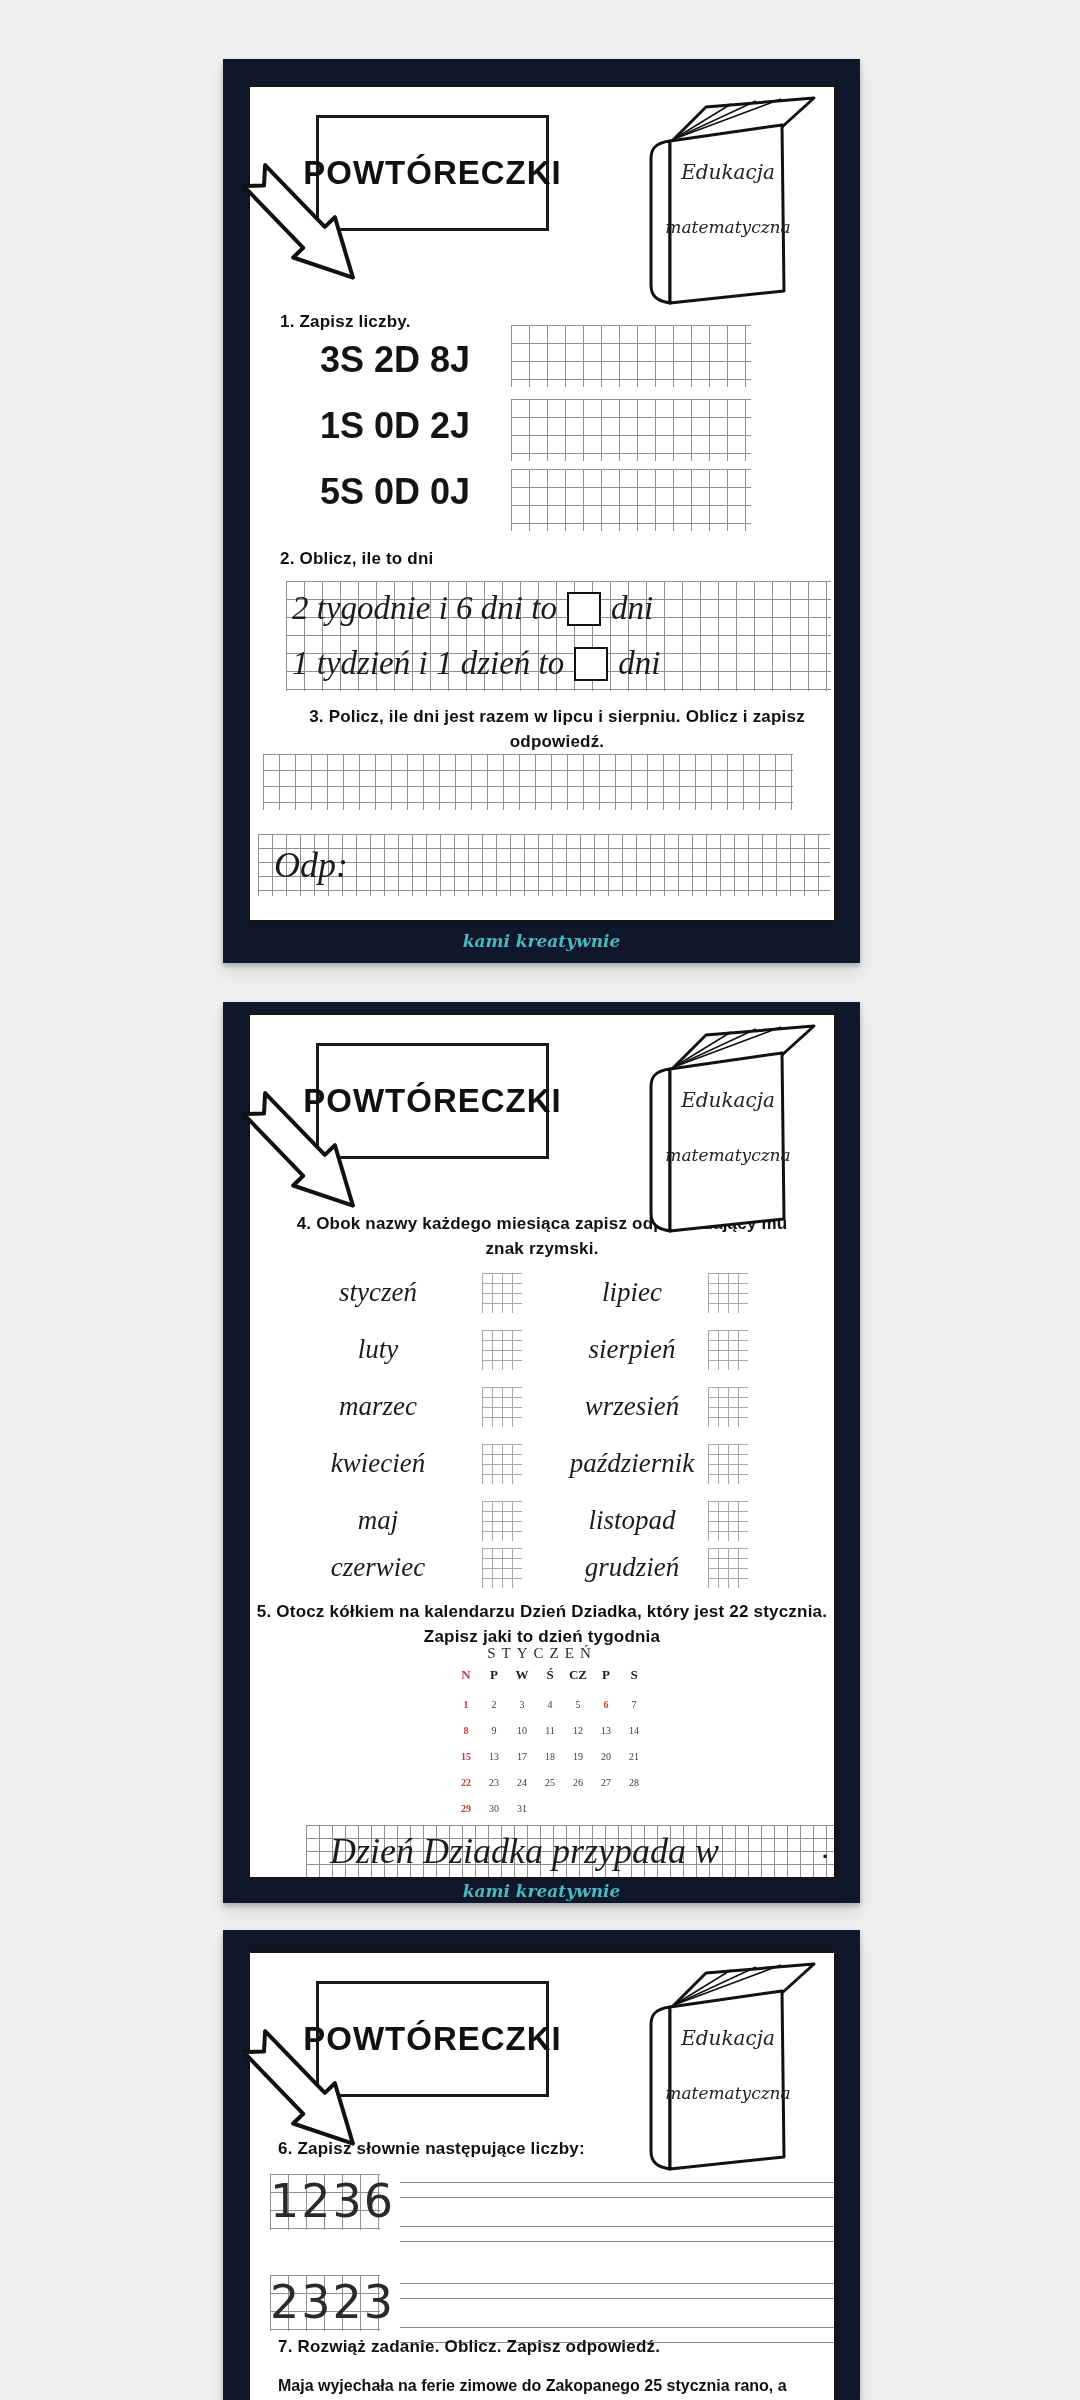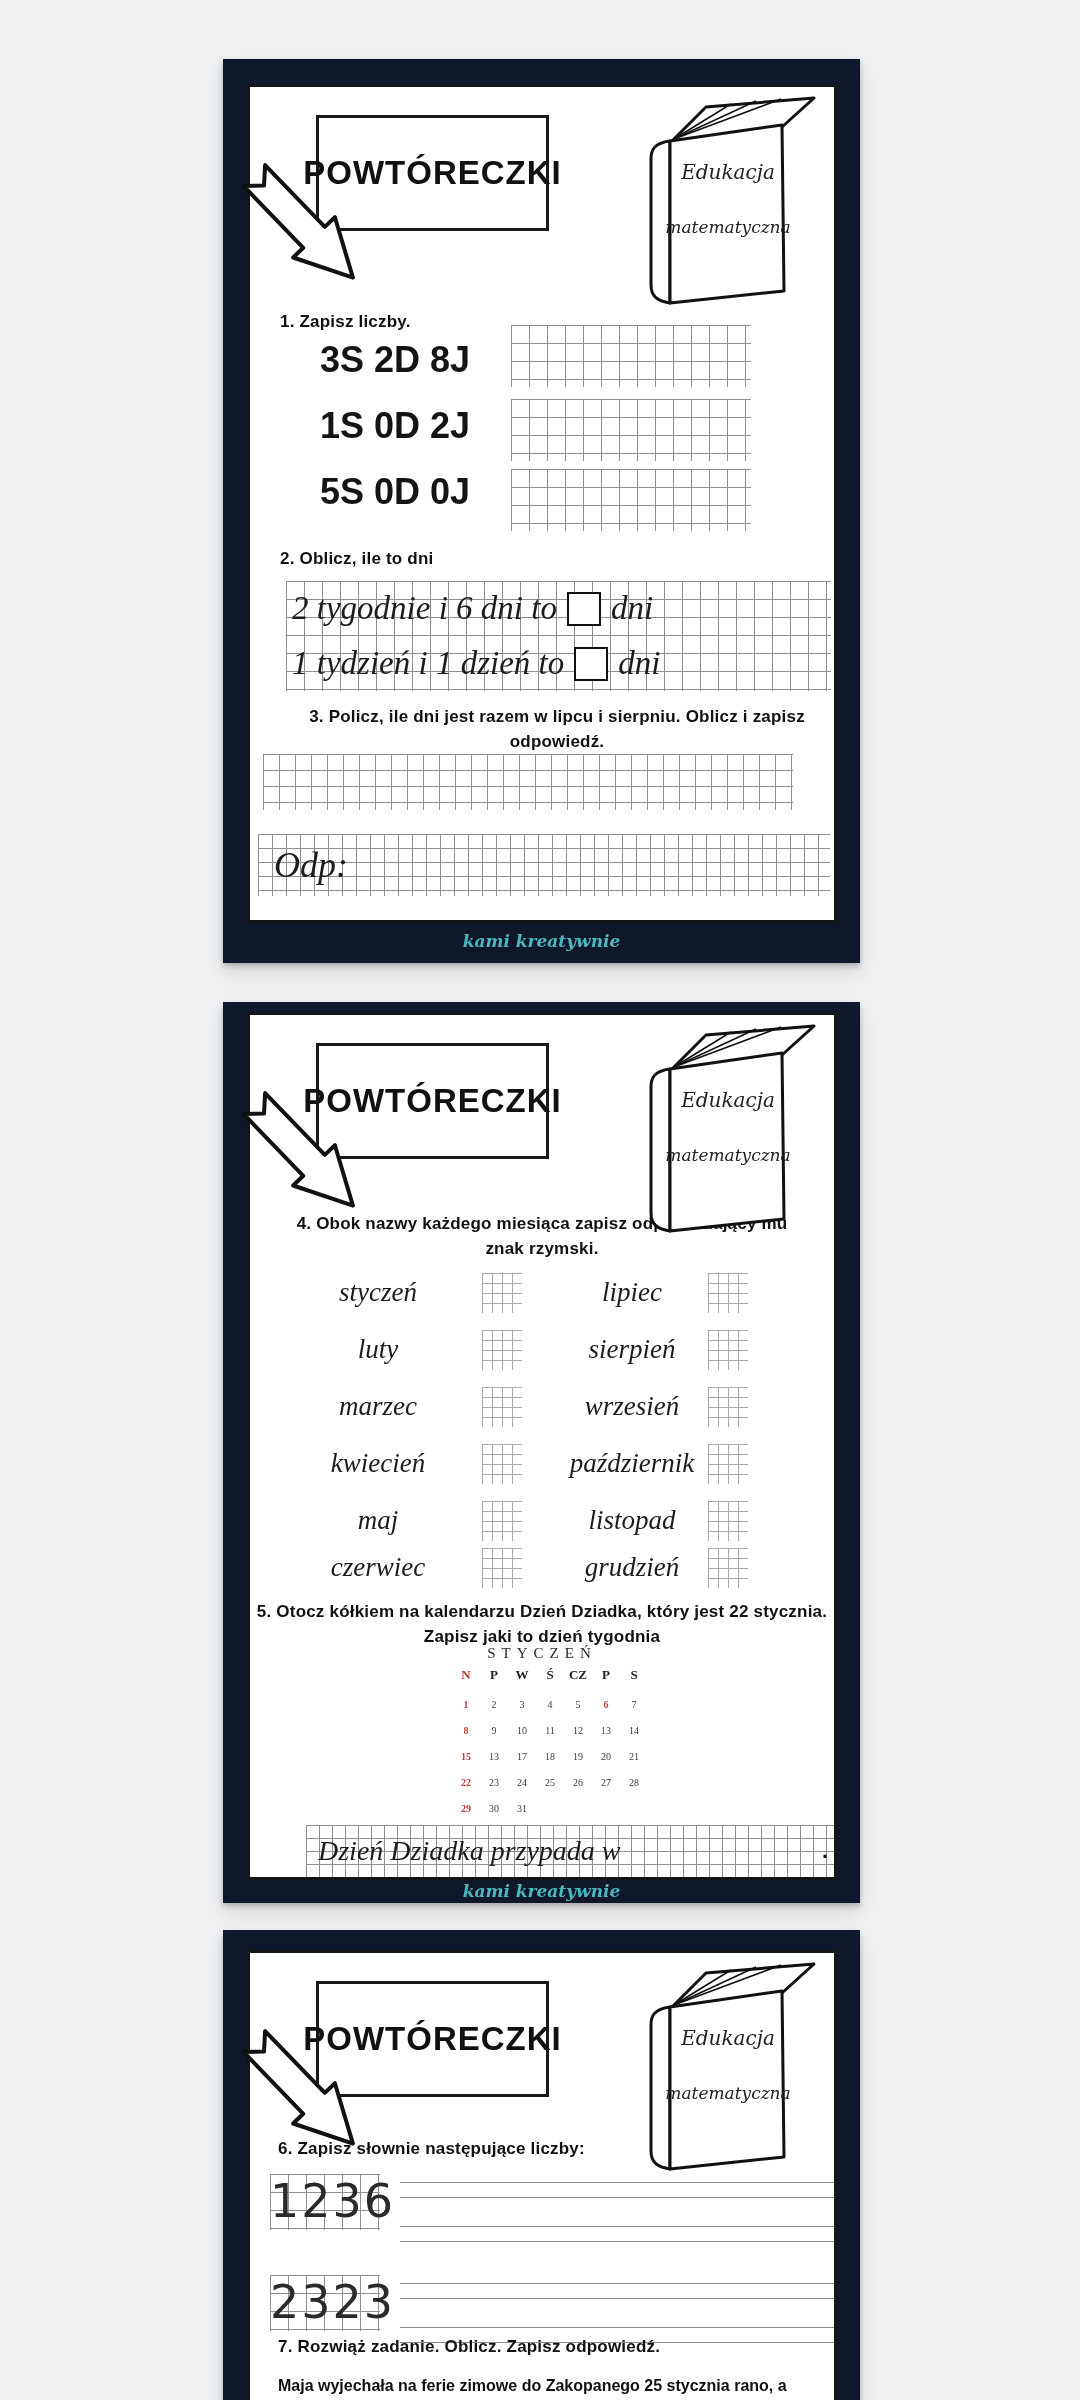--- a/index.html
+++ b/index.html
@@ -101,21 +101,21 @@
                letter-spacing:6px; color:#2b2b2b; }
   #calendar { position:absolute; left:202px; top:652px; width:196px;
               font-family:"Liberation Serif", serif; }
   #cal-head, .cal-week { display:grid; grid-template-columns:repeat(7,28px); }
   #cal-head span { height:24px; text-align:center; font-weight:bold; font-size:13px; color:#222; }
   .cal-week span { height:26px; text-align:center; font-size:10px; color:#3c3c3c; padding-top:8px; }
   .red { color:#c43b3b !important; font-weight:bold; }
 
   #p2-answer { position:absolute; left:56px; top:810px; width:528px; height:52px;
                display:flex; align-items:center; }
-  #p2-answer .hw { font-size:28px; padding-left:12px; }
+  #p2-answer .hw { font-size:36px; padding-left:24px; }
   #p2-answer .dot { margin-left:auto; padding-right:6px; font-size:22px; font-weight:bold; }
 
   
   #t6-heading { left:28px; top:186px; }
   .numblock { position:absolute; left:0; width:584px; }
   .numgrid { position:absolute; left:20px; width:110px; height:56px; }
   .bignum  { position:absolute; left:20px; width:110px; top:-2px; text-align:center;
              font-family:"DejaVu Sans", sans-serif; font-size:46px; line-height:58px;
              letter-spacing:2px; color:#2a2a2a; font-weight:400; }
   .wlines { position:absolute; left:150px; width:434px; height:70px; }

